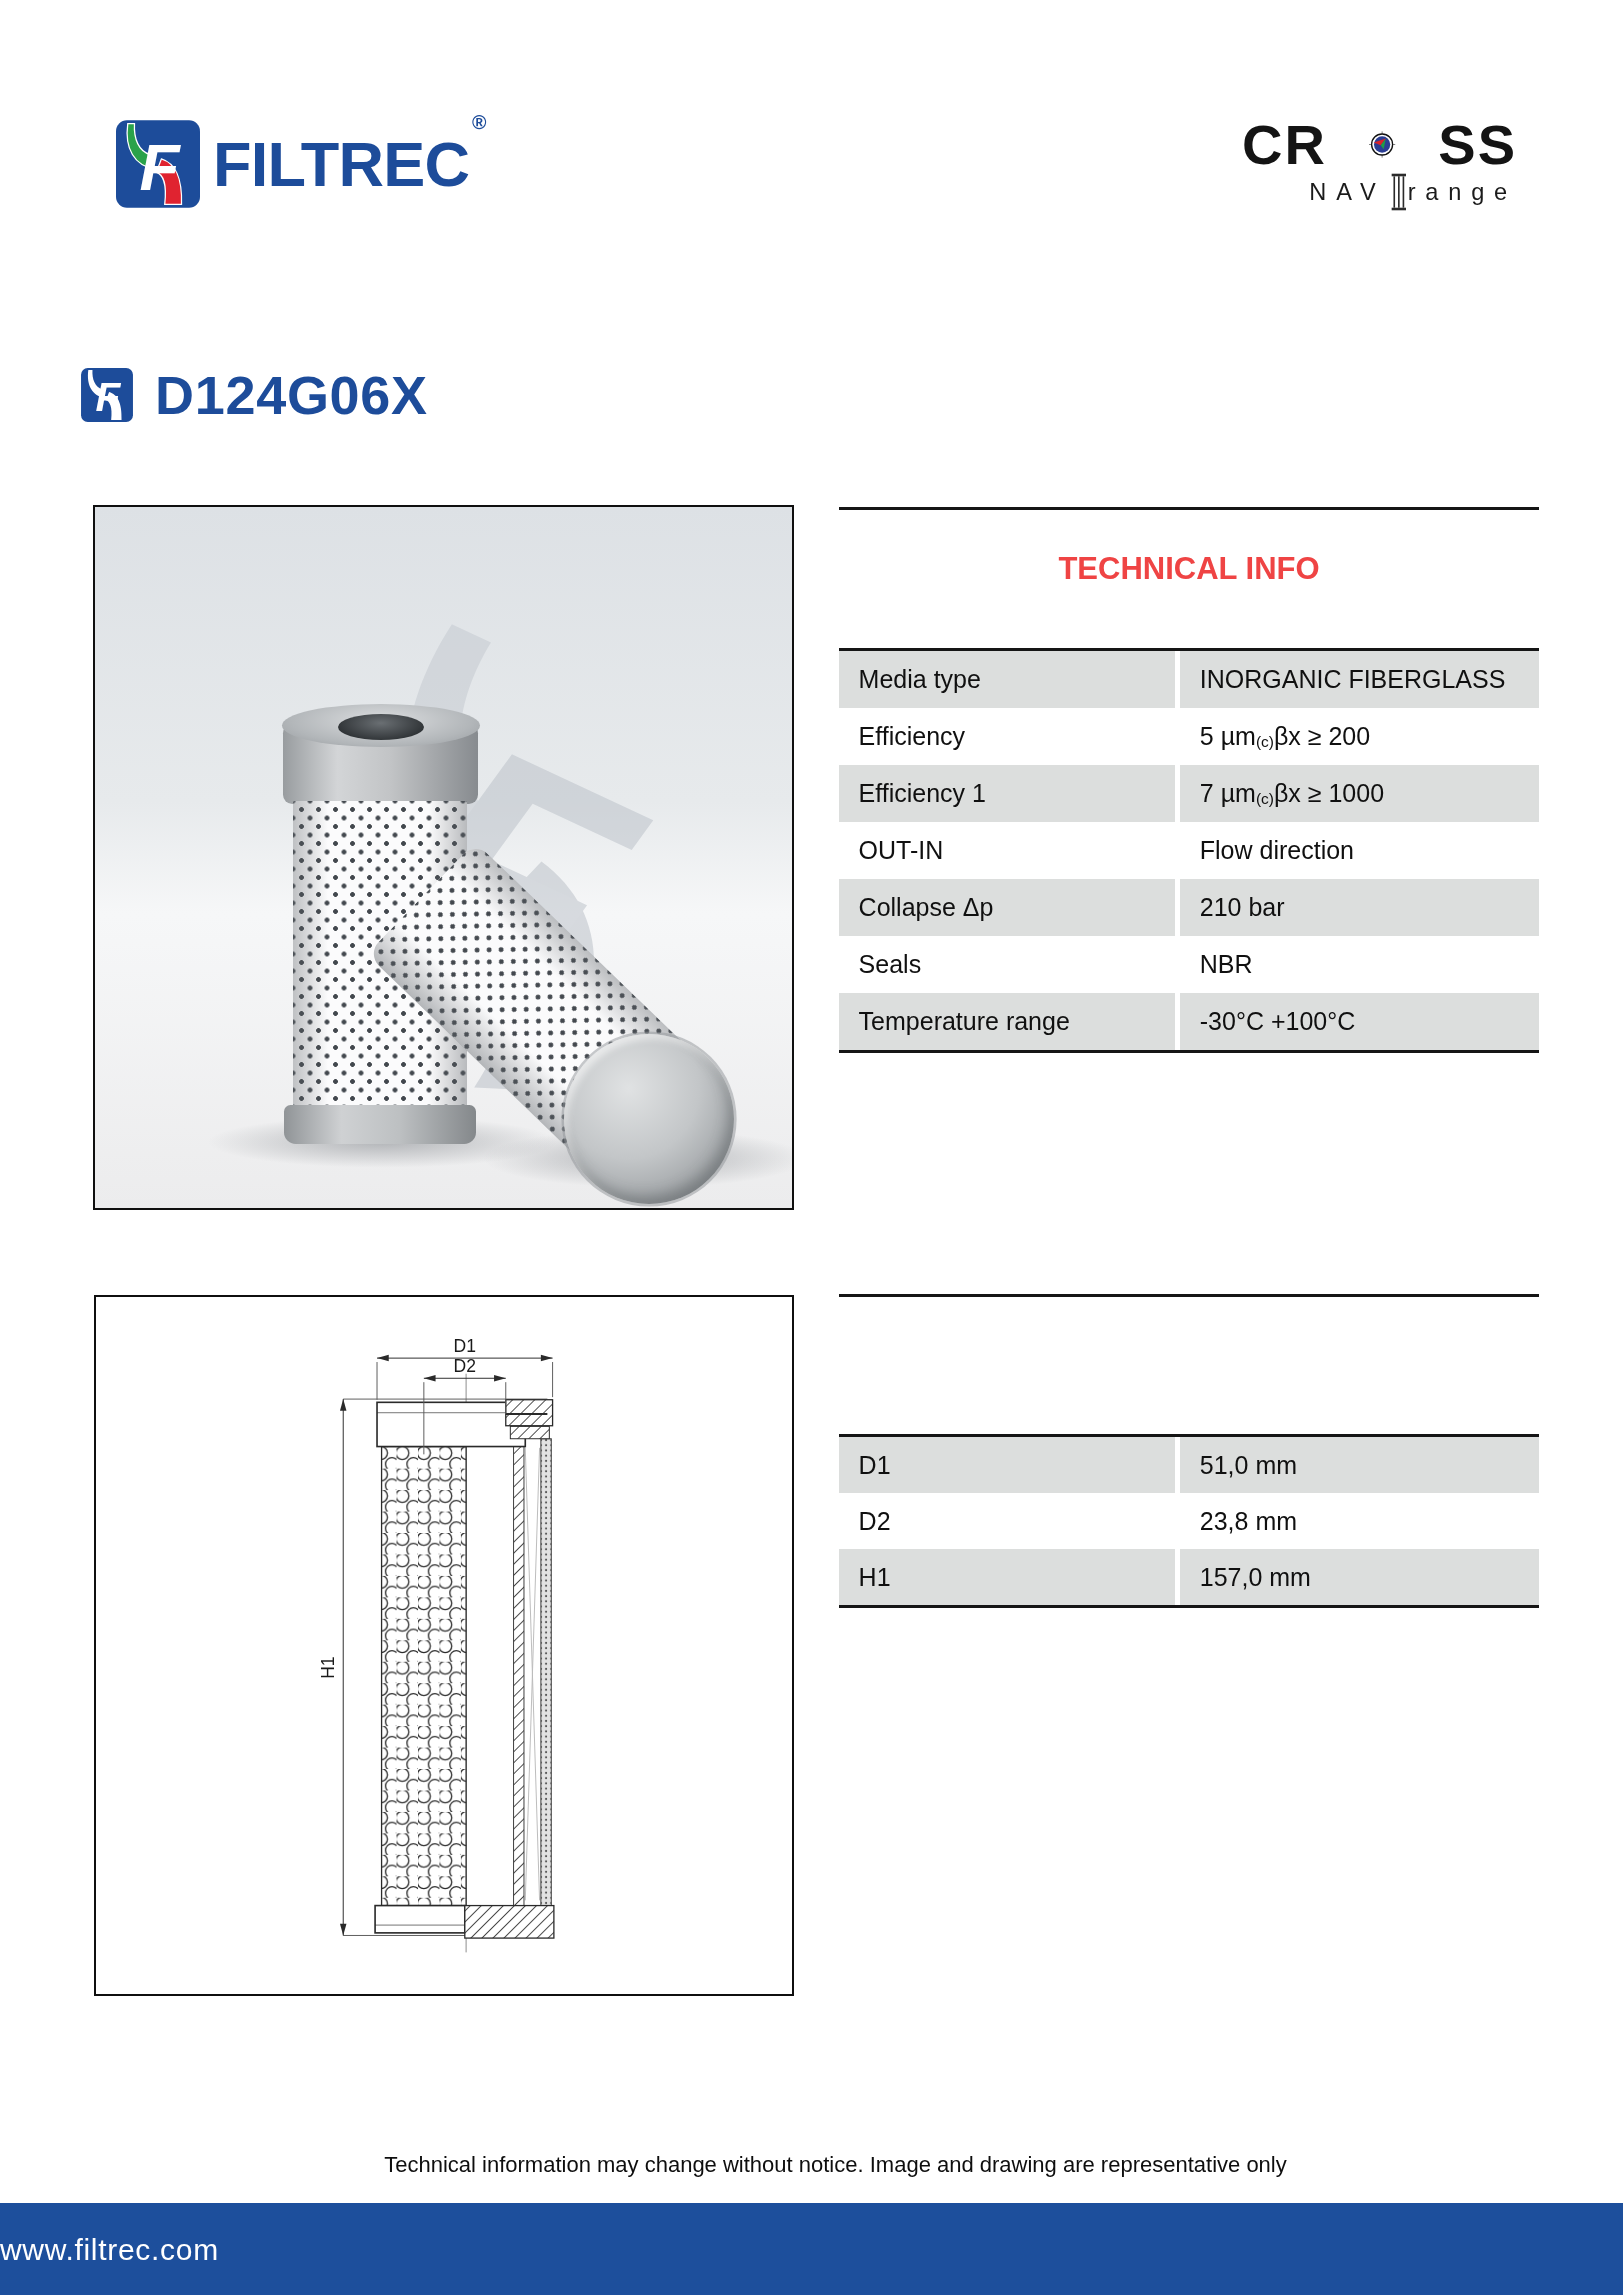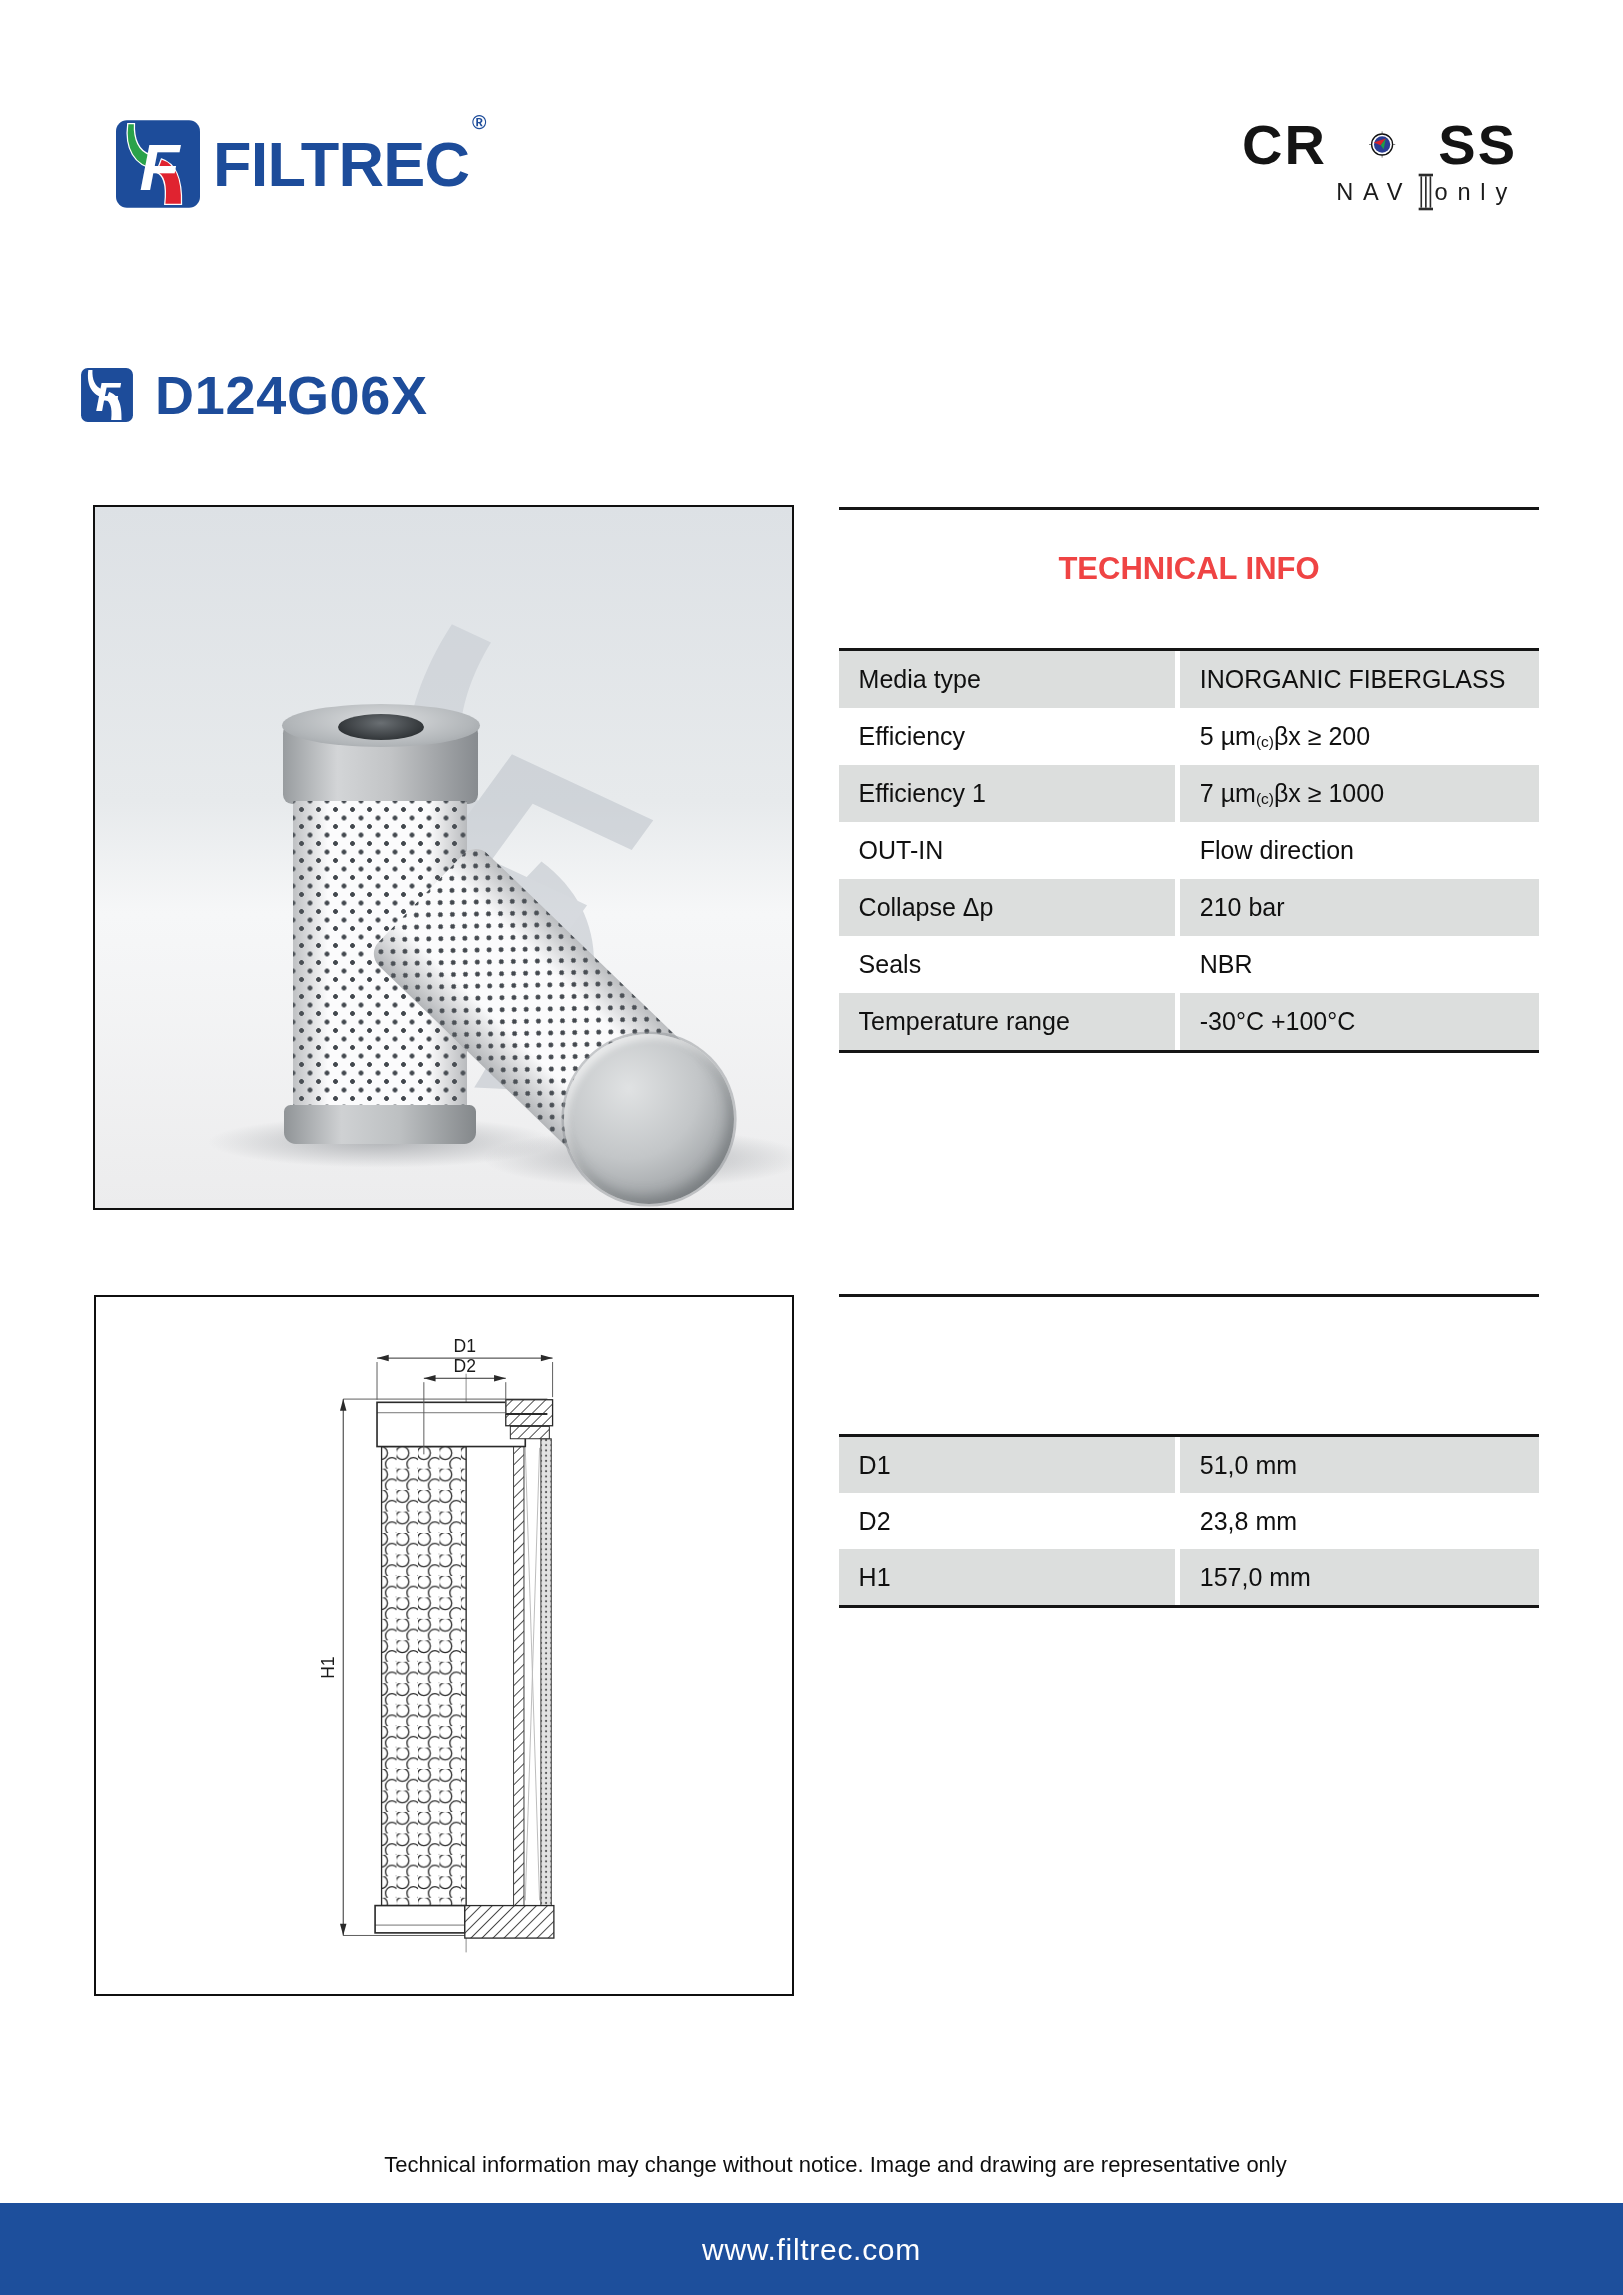--- a/index.html
+++ b/index.html
@@ -62,21 +62,21 @@
   .dims .trow{height:56px;}
   .trow:nth-child(odd) .tcell{background:#dcdedd;}
   .tcell{display:flex;align-items:center;padding-left:19.6px;font-size:25px;color:#101010;}
   .tcell sub{font-size:0.62em;position:relative;top:0.35em;line-height:0;}
 
   
   .drawing-box svg{display:block;width:100%;height:100%;}
 
   
   .disclaimer{position:absolute;left:0;top:2152px;width:1623px;text-align:center;font-size:22px;color:#0e0e0e;padding-left:24px;}
-  .bottombar{position:absolute;left:0;top:2203px;width:1623px;height:93px;background:#1d4f9c;display:flex;align-items:center;justify-content:center;}
+  .bottombar{position:absolute;left:0;top:2203px;width:1623px;height:93px;background:#1d4f9c;display:flex;align-items:center;}
   .bottombar span{color:#ffffff;font-size:30px;letter-spacing:0.7px;}
 </style>
 </head>
 <body>
 
 <div class="page">
 
   <div class="brand">
     <svg width="84" height="88" viewBox="0 0 100 104">
       <rect width="100" height="104" rx="13" fill="#1d4c9a"></rect>
@@ -104,21 +104,21 @@
     </div>
     <div class="cross-bottom">
       <span>NAV</span>
       <svg width="15.7" height="38" viewBox="0 0 24 58">
         <rect x="1" y="1" width="22" height="4" fill="#2b2b2b"></rect>
         <rect x="1" y="53" width="22" height="4" fill="#2b2b2b"></rect>
         <line x1="5" y1="5" x2="5" y2="53" stroke="#2b2b2b" stroke-width="2.5"></line>
         <line x1="12" y1="5" x2="12" y2="53" stroke="#2b2b2b" stroke-width="2.5"></line>
         <line x1="19" y1="5" x2="19" y2="53" stroke="#2b2b2b" stroke-width="2.5"></line>
       </svg>
-      <span>only</span>
+      <span>range</span>
     </div>
   </div>
 
   <div class="title-row">
     <svg width="54" height="54" viewBox="0 0 100 104">
       <rect width="100" height="104" rx="13" fill="#1d4c9a"></rect>
       <path d="M14,4 C10,34 22,54 46,58 L41,41 C27,37 21,22 22,4 Z" fill="#ffffff"></path>
       <path d="M54,46 C70,51 79,66 78,100 L58,100 C61,74 55,64 48,62 Z" fill="#ffffff"></path>
       <text x="28" y="83" font-size="78" font-weight="bold" font-style="italic" fill="#ffffff">F</text>
     </svg>

